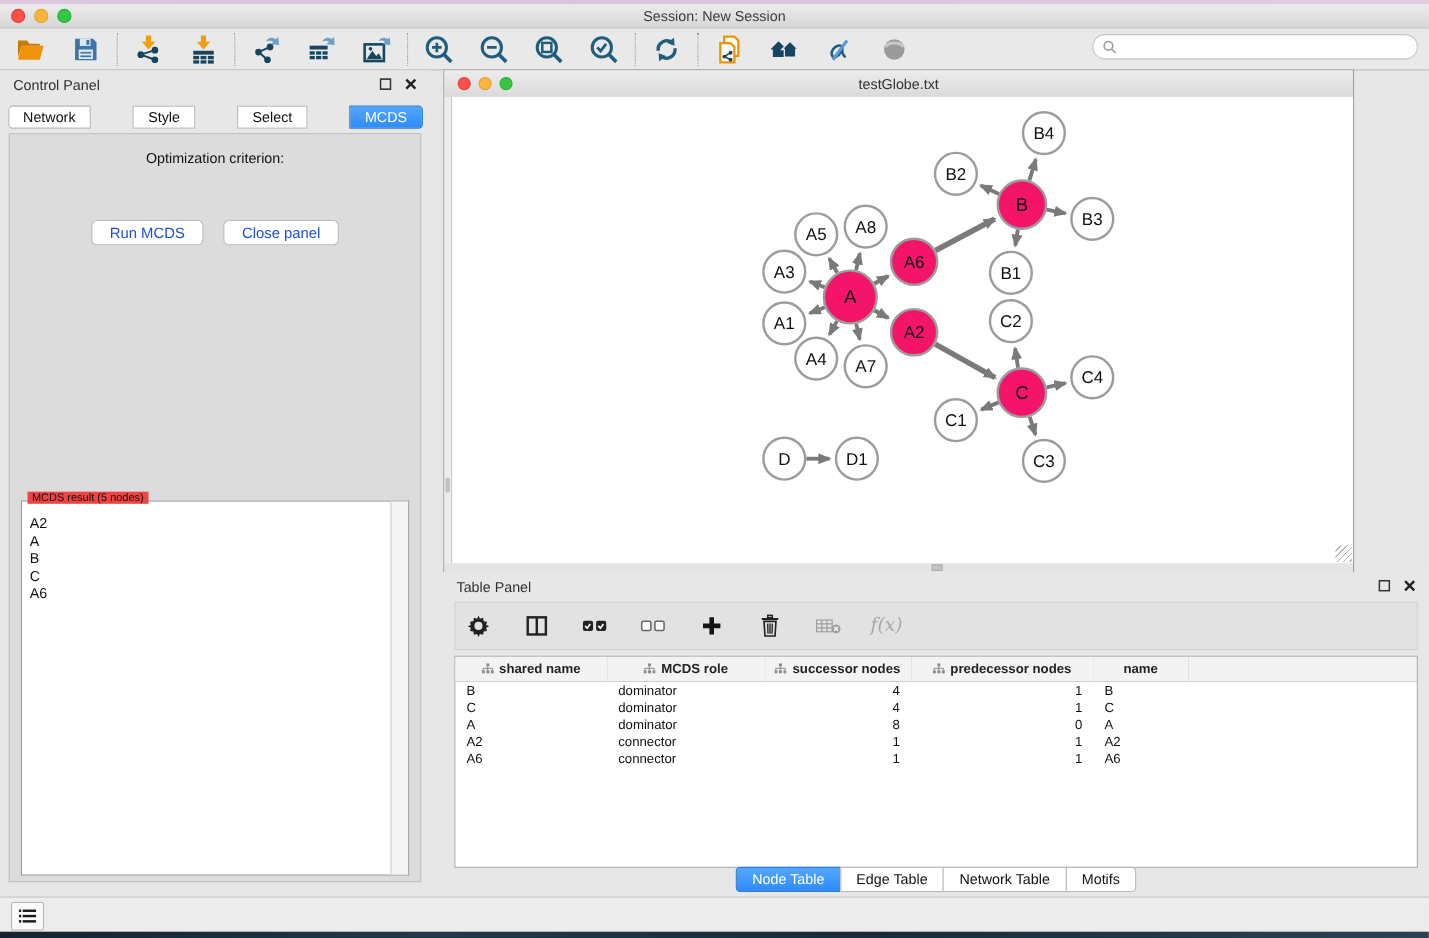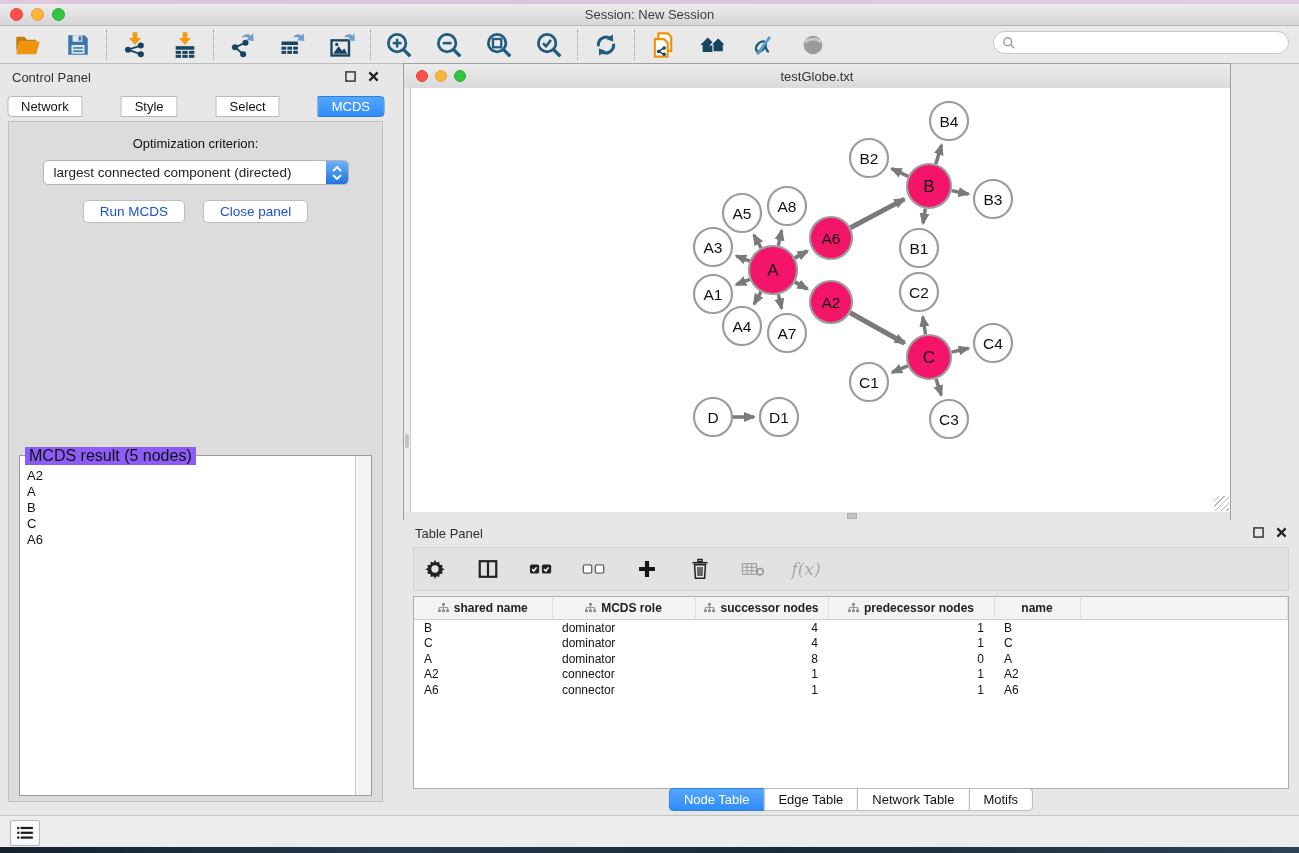--- a/index.html
+++ b/index.html
@@ -33,21 +33,21 @@
   .seg:last-child{border-radius:0 4px 4px 0;}
   .seg.active{background:linear-gradient(#55a7fd,#2e8bfb);border-color:#2d7fd8;color:#fff;}
   .cp-inner{position:absolute;left:8px;right:8px;top:57px;bottom:13px;background:#dcdcdc;border:1px solid #c0c0c0;}
   .opt-label{position:absolute;top:14px;left:0;right:0;text-align:center;font-size:13px;color:#111;}
   .dropdown{position:absolute;top:38px;left:50%;transform:translateX(-50%);width:306px;height:25px;background:#fff;border:1px solid #b4b4b4;border-radius:5px;display:flex;align-items:center;box-sizing:border-box;}
   .dropdown .dval{flex:1;font-size:13.5px;padding-left:10px;white-space:nowrap;overflow:hidden;}
   .dropdown .dcap{width:22px;height:23px;border-radius:0 4px 4px 0;background:linear-gradient(#6cb1f8,#2173e2);display:flex;flex-direction:column;align-items:center;justify-content:center;gap:2px;}
   .btnrow{position:absolute;top:78px;left:0;right:0;display:flex;justify-content:center;gap:18px;}
   .mbtn{background:#fff;border:1px solid #bdbdbd;border-radius:5px;font-size:13.5px;padding:3px 16px;color:#1d4ed8;font-family:"Liberation Sans",sans-serif;}
   .fieldset{position:absolute;left:10px;right:10px;top:333px;bottom:5px;border:1px solid #9a9a9a;background:#fff;}
-  .fieldset .legend{position:absolute;top:-9px;left:5px;background:#8b5cf6;padding:0 4px;font-size:16px;color:#111;}
+  .fieldset .legend{position:absolute;top:-9px;left:5px;background:#ef4444;padding:0 4px;font-size:10px;color:#111;}
   .mcds-list{position:absolute;left:1px;top:6px;bottom:1px;right:16px;overflow:hidden;padding:6px 0 0 6px;}
   .mcds-item{font-size:13px;line-height:16px;color:#111;}
   .mcds-scroll{position:absolute;right:0;top:0;bottom:0;width:15px;background:#f4f4f4;border-left:1px solid #ccc;}
   
   .nw{position:absolute;left:403px;top:63px;width:828px;height:458px;background:#e9e9e9;border:1px solid #9f9f9f;box-sizing:border-box;}
   .nw-titlebar{position:absolute;left:0;right:0;top:0;height:24px;background:linear-gradient(#ececec,#dadada);border-bottom:1px solid #bbb;}
   .nw-titlebar .lights{left:12px;top:6px;gap:7px;}
   .nw-titlebar .light{width:12px;height:12px;}
   .nw-title{position:absolute;left:0;right:0;top:5px;text-align:center;font-size:13px;color:#333;}
   .nw-canvas{position:absolute;left:6px;top:24px;right:0px;bottom:8px;background:#fff;border-left:1px solid #c9c9c9;}
@@ -268,31 +268,20 @@
         </svg>
     </div>
     <div class="cp-tabs">
       <div class="seg">Network</div>
       <div class="seg">Style</div>
       <div class="seg">Select</div>
       <div class="seg active">MCDS</div>
     </div>
     <div class="cp-inner">
       <div class="opt-label">Optimization criterion:</div>
-      <div class="dropdown">
-        <span class="dval">largest connected component (directed)</span>
-        <span class="dcap">
-          <svg width="10" height="6" viewBox="0 0 10 6">
-              <path d="M1 5 L5 1 L9 5" fill="none" stroke="#fff" stroke-width="1.8"></path>
-            </svg>
-          <svg width="10" height="6" viewBox="0 0 10 6">
-              <path d="M1 1 L5 5 L9 1" fill="none" stroke="#fff" stroke-width="1.8"></path>
-            </svg>
-        </span>
-      </div>
       <div class="btnrow">
         <button class="mbtn">Run MCDS</button>
         <button class="mbtn">Close panel</button>
       </div>
       <div class="fieldset">
         <div class="legend">MCDS result (5 nodes)</div>
         <div class="mcds-list">
             <div class="mcds-item">A2</div>
             <div class="mcds-item">A</div>
             <div class="mcds-item">B</div>

